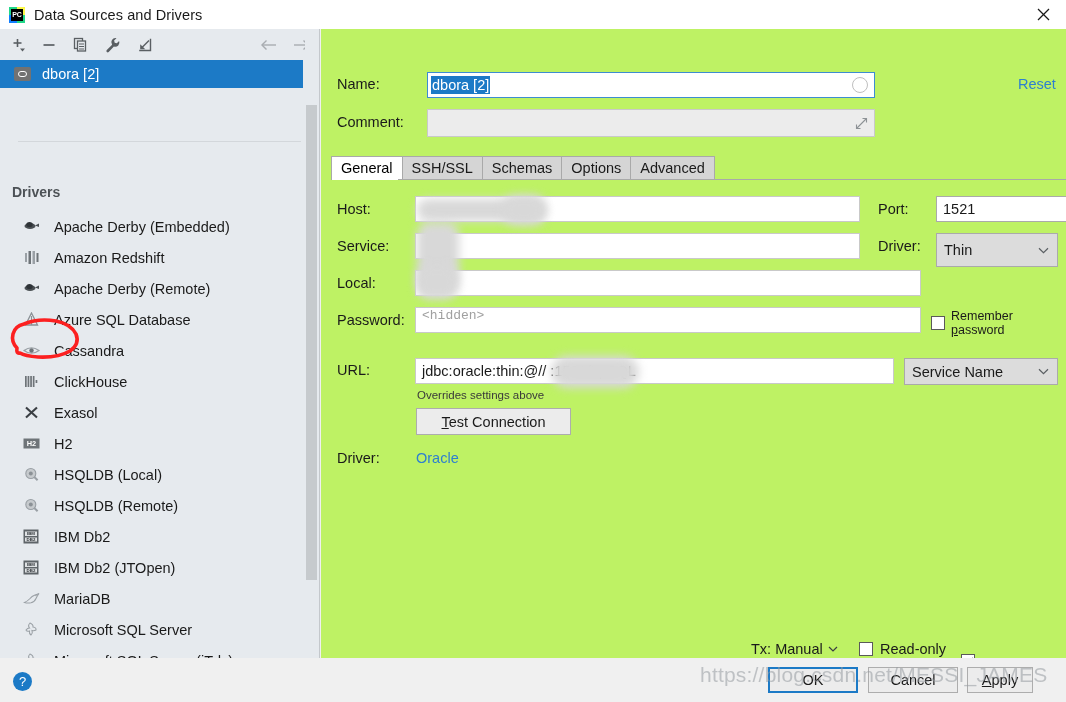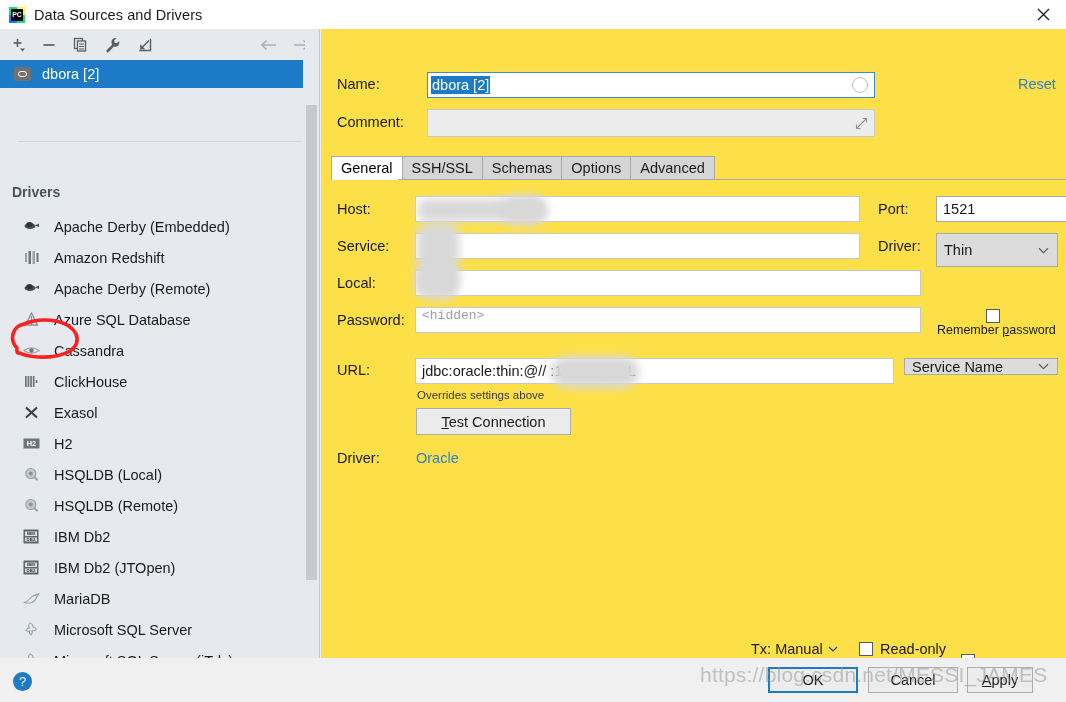--- a/index.html
+++ b/index.html
@@ -110,21 +110,21 @@
     background: #e6eaee;
   }
   #left-scroll-thumb {
     position: absolute; left: 1px; top: 76px; width: 11px; height: 475px;
     background: #c6cacd; cursor: pointer;
   }
 
   
   #right-panel {
     position: absolute; left: 321px; top: 29px; width: 745px; height: 629px;
-    background: #fde047;
+    background: #bef264;
     padding-left: 44px;
   }
   .flabel { font-size: 14.5px; color: #1a1a1a; }
 
   
   #name-label { position:absolute; left: 16px; top: 47px; font-size:14.5px; color:#1a1a1a; }
   #name-field {
     position: absolute; left: 106px; top: 43px; width: 448px; height: 26px;
     background: #ffffff; border: 1.5px solid #3d8cd1;
     display: flex; align-items: center;
@@ -218,38 +218,38 @@
     position: absolute; left: 94px; top: 278px; width: 506px; height: 26px;
     background: #fff; border: 1px solid #c9c9c9;
     display: flex; align-items: flex-start;
   }
   #password-placeholder {
     margin-left: 6px; font-size: 13px; color: #a0a0a0;
     font-family: "Liberation Mono", monospace;
   }
   #remember-row {
     position: absolute; left: 610px; top: 280px;
-    display: flex; align-items: center; cursor: pointer; flex-direction: column;
+    display: flex; align-items: center; cursor: pointer;
   }
   .cbox {
     width: 14px; height: 14px; background: #fff; border: 1px solid #5a5a5a;
     flex: none; display:flex; align-items:center; justify-content:center;
   }
   #remember-text { margin-left: 6px; font-size: 12.5px; color: #1a1a1a; }
 
   
   #url-label { position:absolute; left:16px; top:333px; font-size:14.5px; }
   #url-field {
     position: absolute; left: 94px; top: 329px; width: 479px; height: 26px;
     background: #fff; border: 1px solid #c9c9c9;
     display: flex; align-items: center; overflow: hidden;
   }
   #url-value { margin-left: 6px; font-size: 14.5px; color: #1a1a1a; white-space: nowrap; }
   #url-combo {
-    position: absolute; left: 583px; top: 329px; width: 154px; height: 17px;
+    position: absolute; left: 583px; top: 329px; width: 154px; height: 27px;
     background: #dcdcdc; border: 1px solid #aaa;
     display: flex; align-items: center; cursor: pointer;
   }
   #url-combo-value { margin-left: 7px; font-size: 14.5px; color: #1a1a1a; flex: 1; }
   #overrides-note {
     position: absolute; left: 96px; top: 360px; font-size: 11.5px; color: #3a3a3a;
   }
   #test-conn-btn {
     position: absolute; left: 95px; top: 379px; width: 155px; height: 27px;
     background: #ececec; border: 1px solid #adadad;

